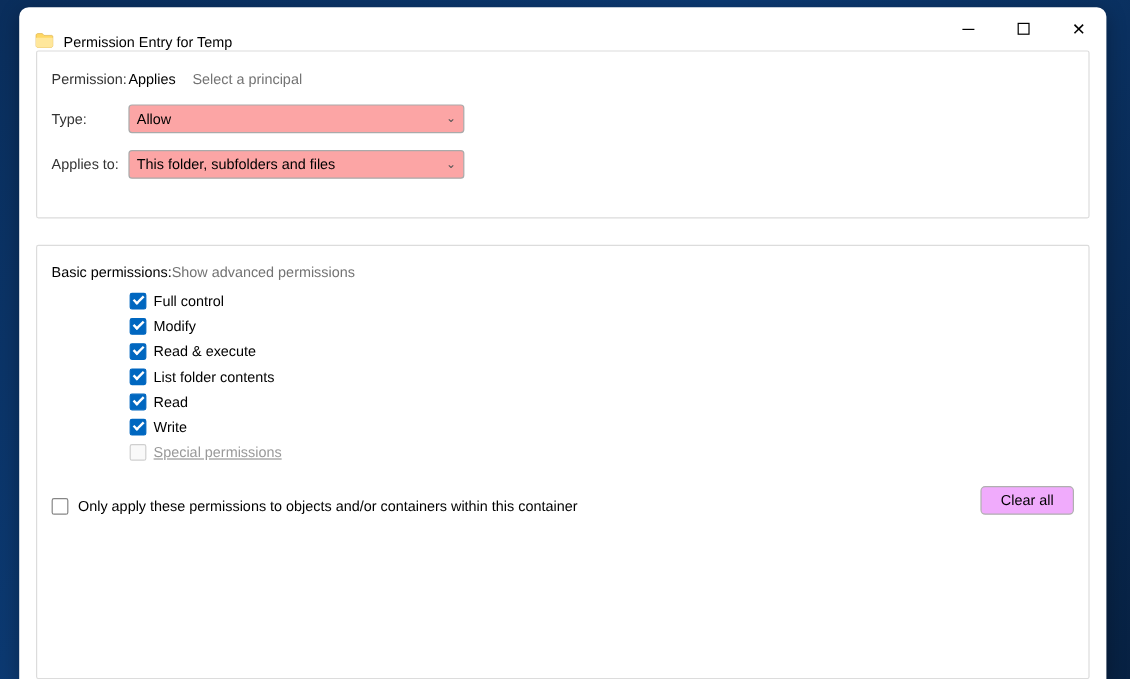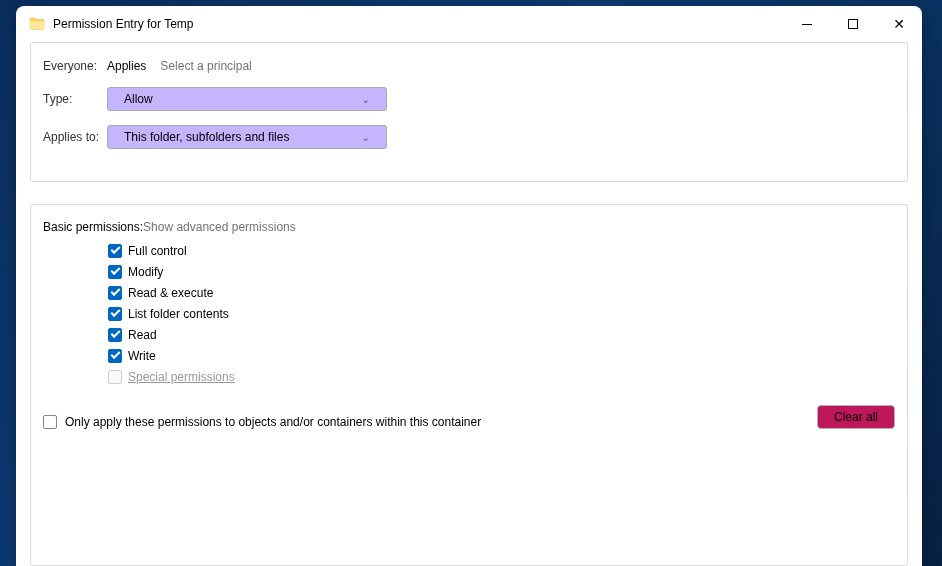--- a/index.html
+++ b/index.html
@@ -20,21 +20,21 @@
       bottom: 0;
       background: #ffffff;
       border-radius: 8px 8px 0 0;
       display: flex;
       flex-direction: column;
       box-shadow: 0 4px 16px rgba(0,0,0,0.3);
     }
     .titlebar {
       height: 36px;
       display: flex;
-      align-items: center;
+      align-items: flex-end;
       padding-left: 13px;
       border-radius: 8px 8px 0 0;
     }
     .titlebar svg.folder { width: 16px; height: 16px; margin-right: 8px; flex-shrink: 0; }
     .titlebar .title { flex: 1; color: #000; font-size: 12px; }
     .win-controls { display: flex; height: 100%; }
     .win-btn {
       width: 46px;
       display: flex;
       align-items: center;
@@ -59,22 +59,22 @@
     .principal-value { margin-right: 14px; color: #000; }
     .link { color: #737373; cursor: pointer; }
 
     .combo {
       width: 280px;
       height: 24px;
       border: 1px solid #aaaaaa;
       border-radius: 3px;
       display: flex;
       align-items: center;
-      padding: 0 16px;
-      background: #c4b5fd;
+      padding: 0 6px;
+      background: #fca5a5;
       justify-content: space-between;
     }
     .combo .chev { font-size: 10px; color: #555; }
 
     .panel.perms { flex: 1; display: flex; flex-direction: column; padding: 15px 12px 12px; }
     .perms-header { display: flex; justify-content: flex-start; align-items: flex-start; margin-bottom: 6px; }
     .perm-list { padding-left: 65px; }
     .perm-item { display: flex; align-items: center; gap: 6px; padding: 2px 0; height: 21px; }
     
     .cb {
@@ -98,21 +98,21 @@
       transform: rotate(45deg) translate(-1px, -1px);
     }
     .cb.disabled { border-color: #cfcfcf; background: #f9f9f9; }
     .perm-item.disabled .perm-label { color: #999; text-decoration: underline; }
     .perm-label { color: #000; }
 
     .bottom-row { display: flex; justify-content: space-between; align-items: flex-end; margin-top: 18px; }
     .apply-check { display: flex; align-items: center; gap: 8px; }
     .btn {
       border: 1px solid #b0b0b0;
-      background: #be185d;
+      background: #f0abfc;
       border-radius: 4px;
       padding: 4px 16px;
       min-width: 76px;
       text-align: center;
       font-size: 12px;
     }
   </style>
 </head>
 <body>
 
@@ -133,21 +133,21 @@
       <div class="win-btn">
           <span class="close-x">✕</span>
         </div>
     </div>
   </div>
 
   <div class="content">
 
     <div class="panel top">
       <div class="row">
-        <span class="lbl">Everyone:</span>
+        <span class="lbl">Permission:</span>
         <span class="principal-value">Applies</span>
         <span class="link">Select a principal</span>
       </div>
       <div class="row">
         <span class="lbl">Type:</span>
         <div class="combo">
           <span>Allow</span>
           <span class="chev">⌄</span>
         </div>
       </div>

